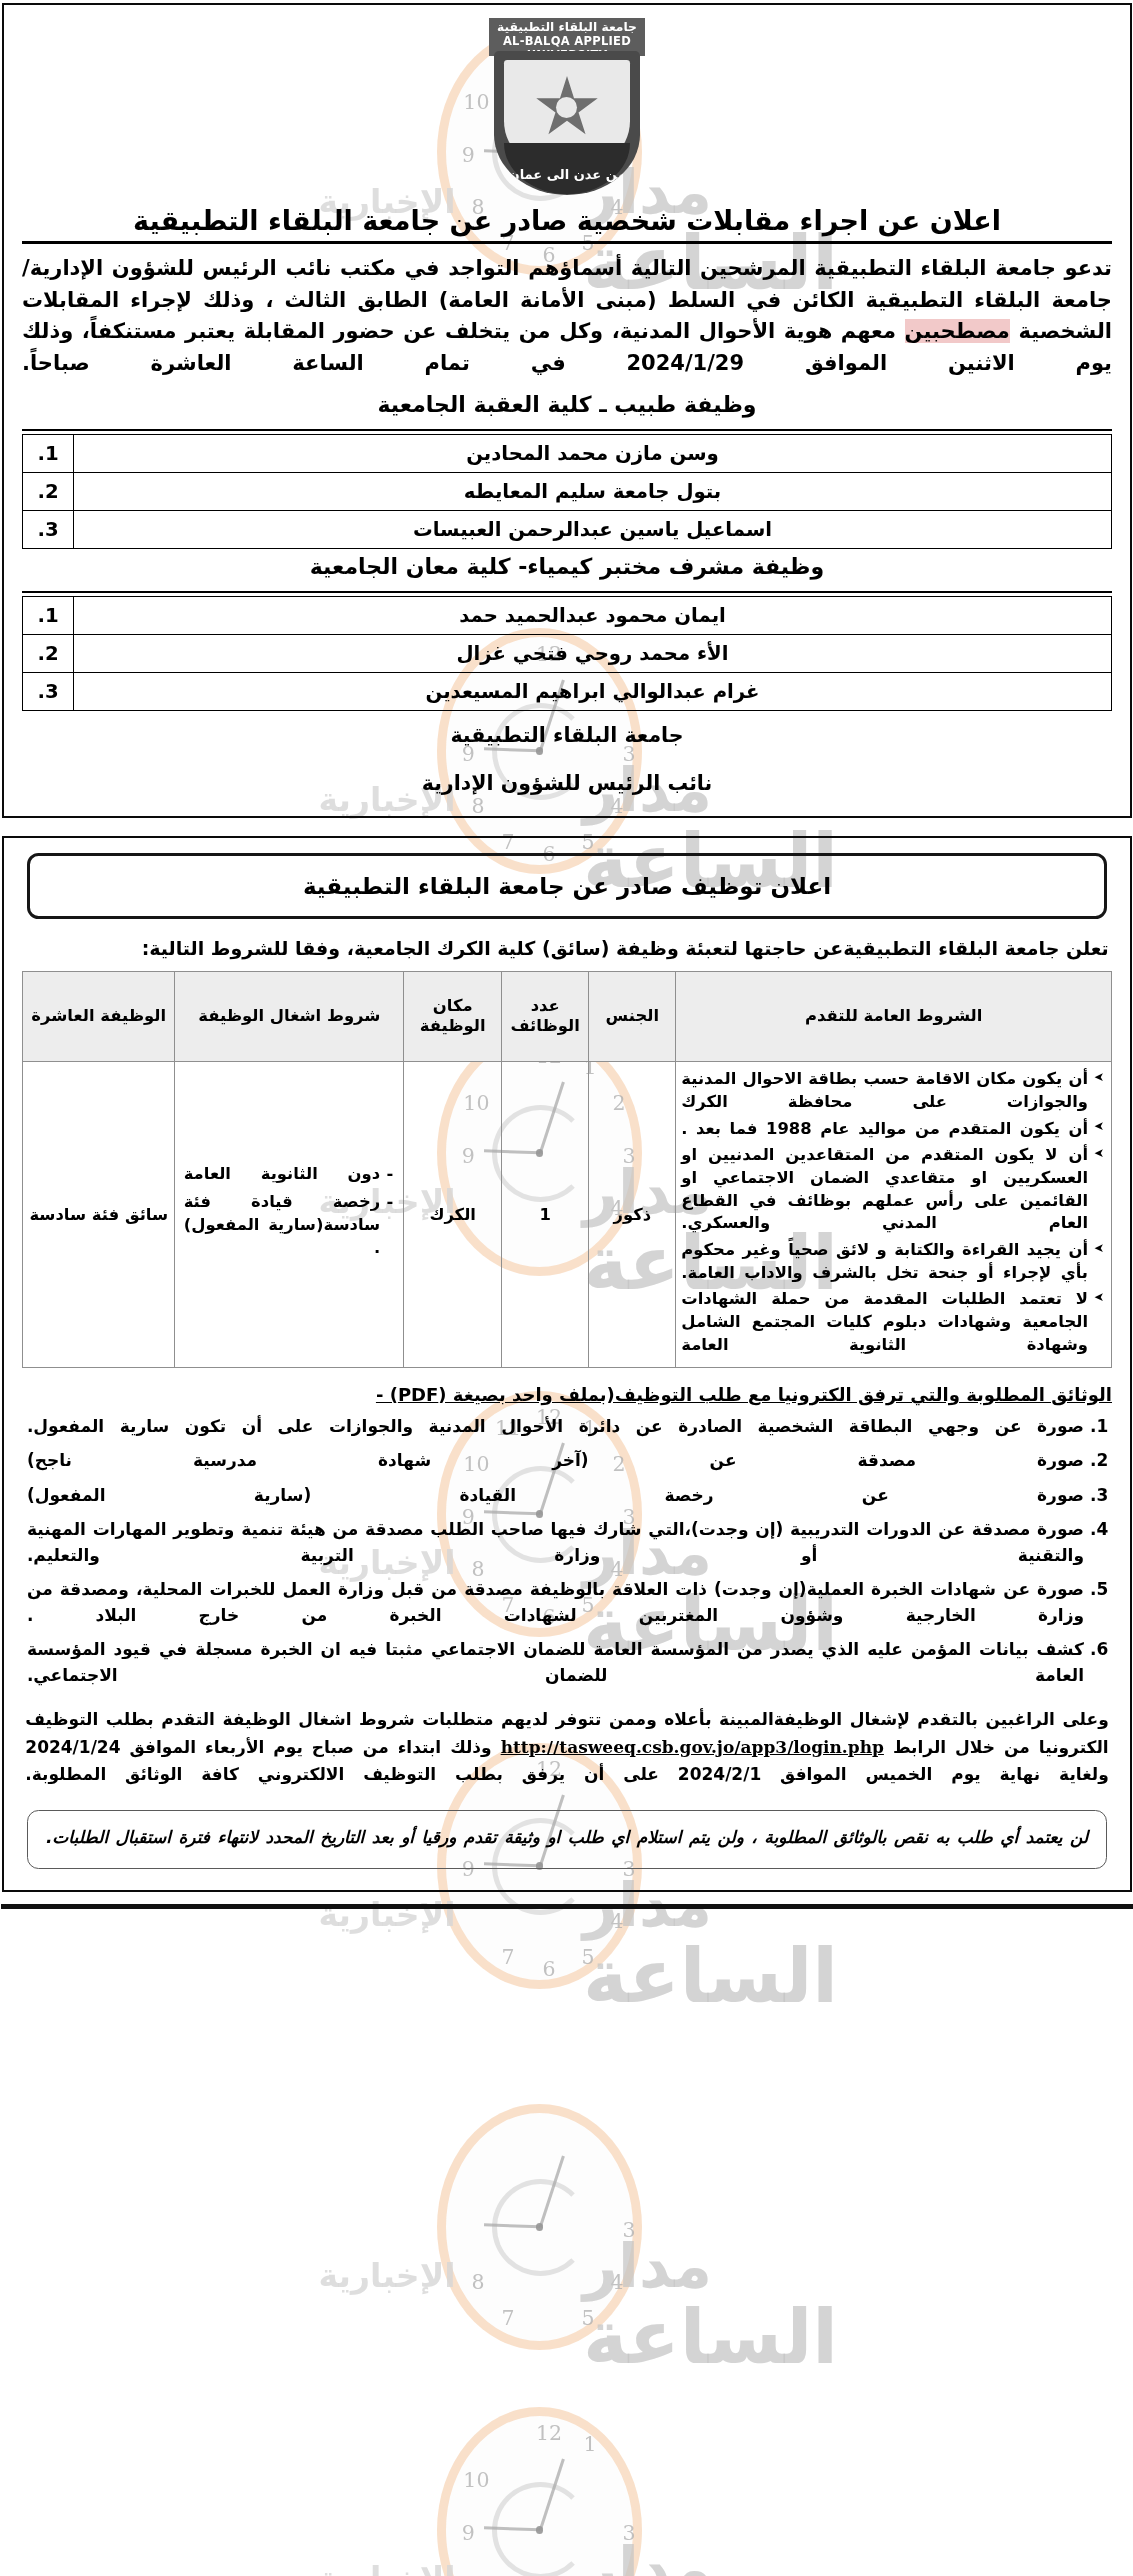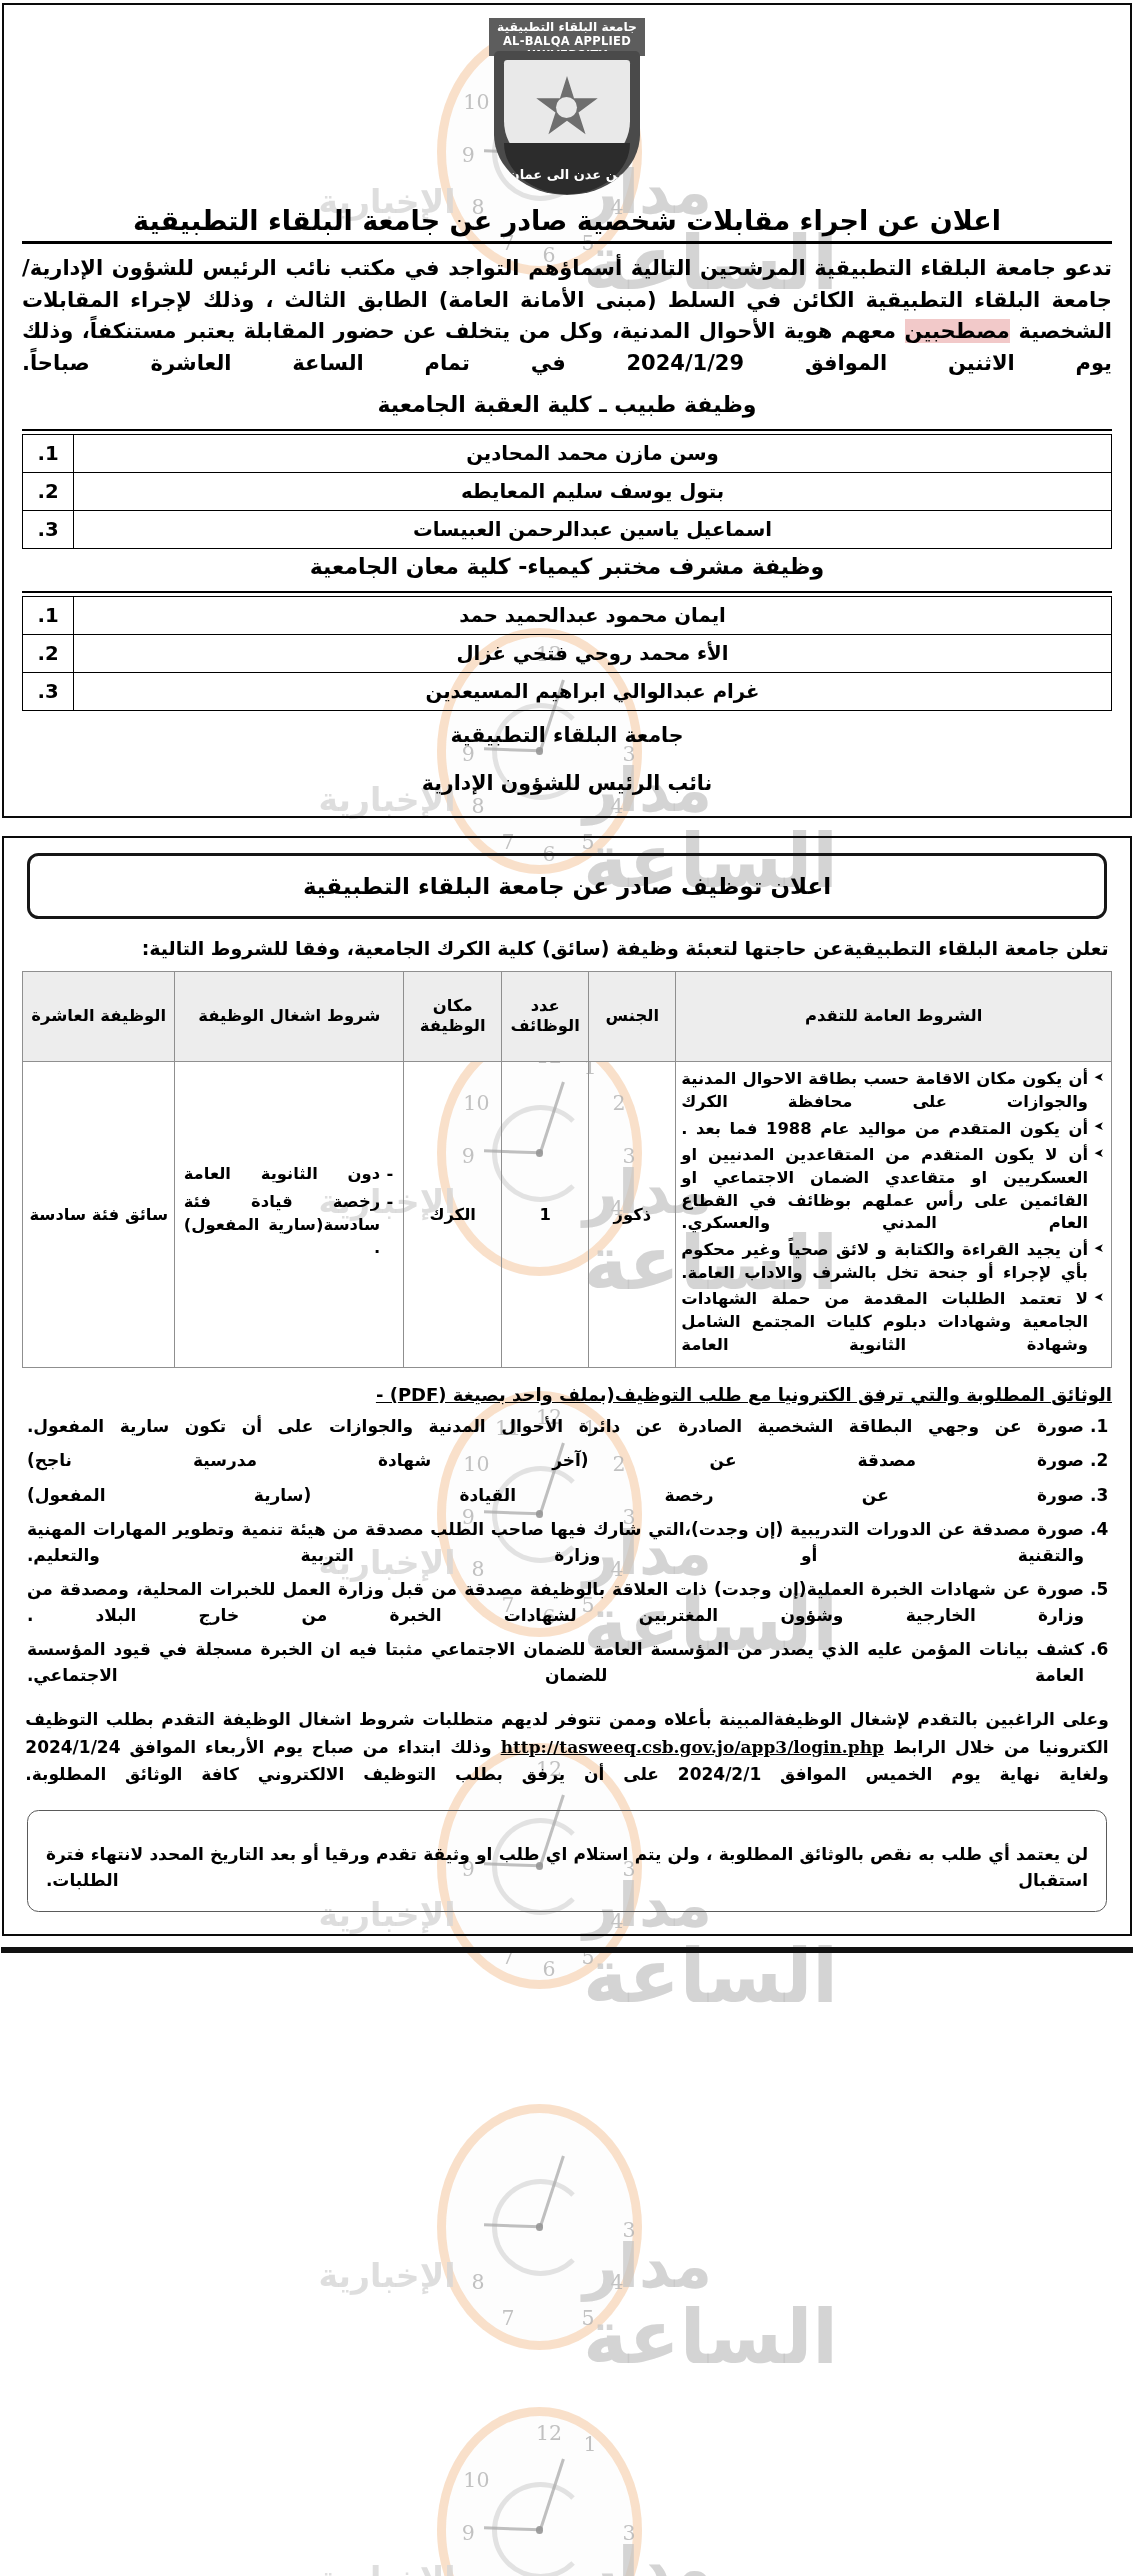--- a/index.html
+++ b/index.html
@@ -187,21 +187,22 @@
     margin-bottom: 9px; text-align: justify; text-align-last: justify;
   }
   .apply-para {
     font-size: 17px; font-weight: 700; color:#000; line-height: 1.62;
     margin: 18px 3.3px 0; text-align: justify; text-align-last: justify;
   }
   .apply-para a { color:#000; direction:ltr; unicode-bidi: embed;
                   font-family:"DejaVu Serif","Liberation Serif",serif; }
   .note-box {
     border: 1.6px solid #5a5a5a; border-radius: 11.5px; margin: 21px 4.9px 3.3px;
-    padding: 30px 18px 18px;
+    padding: 13px 18px 18px;
+    font-style: italic;
   }
   .note-box p { font-size: 17px; font-weight: 700; color:#000; line-height: 1.55;
                 text-align: justify; text-align-last: justify; }
   .bottom-rule { height: 5.7px; background:#111; margin: 11.5px 0 0; }
   .num { direction: ltr; unicode-bidi: embed; }
 </style>
 </head>
 <body>
 
 <div class="wm-layer">
@@ -390,21 +391,21 @@
 
     <div>
       <div class="sec-title">وظيفة طبيب ـ كلية العقبة الجامعية</div>
       <table class="names">
         <tbody>
           <tr>
             <td class="name">وسن مازن محمد المحادين</td>
             <td class="idx">.1</td>
           </tr>
           <tr>
-            <td class="name">بتول يوسف سليم المعايطه</td>
+            <td class="name">بتول جامعة سليم المعايطه</td>
             <td class="idx">.2</td>
           </tr>
           <tr>
             <td class="name">اسماعيل ياسين عبدالرحمن العبيسات</td>
             <td class="idx">.3</td>
           </tr>
         </tbody>
       </table>
     </div>
 

